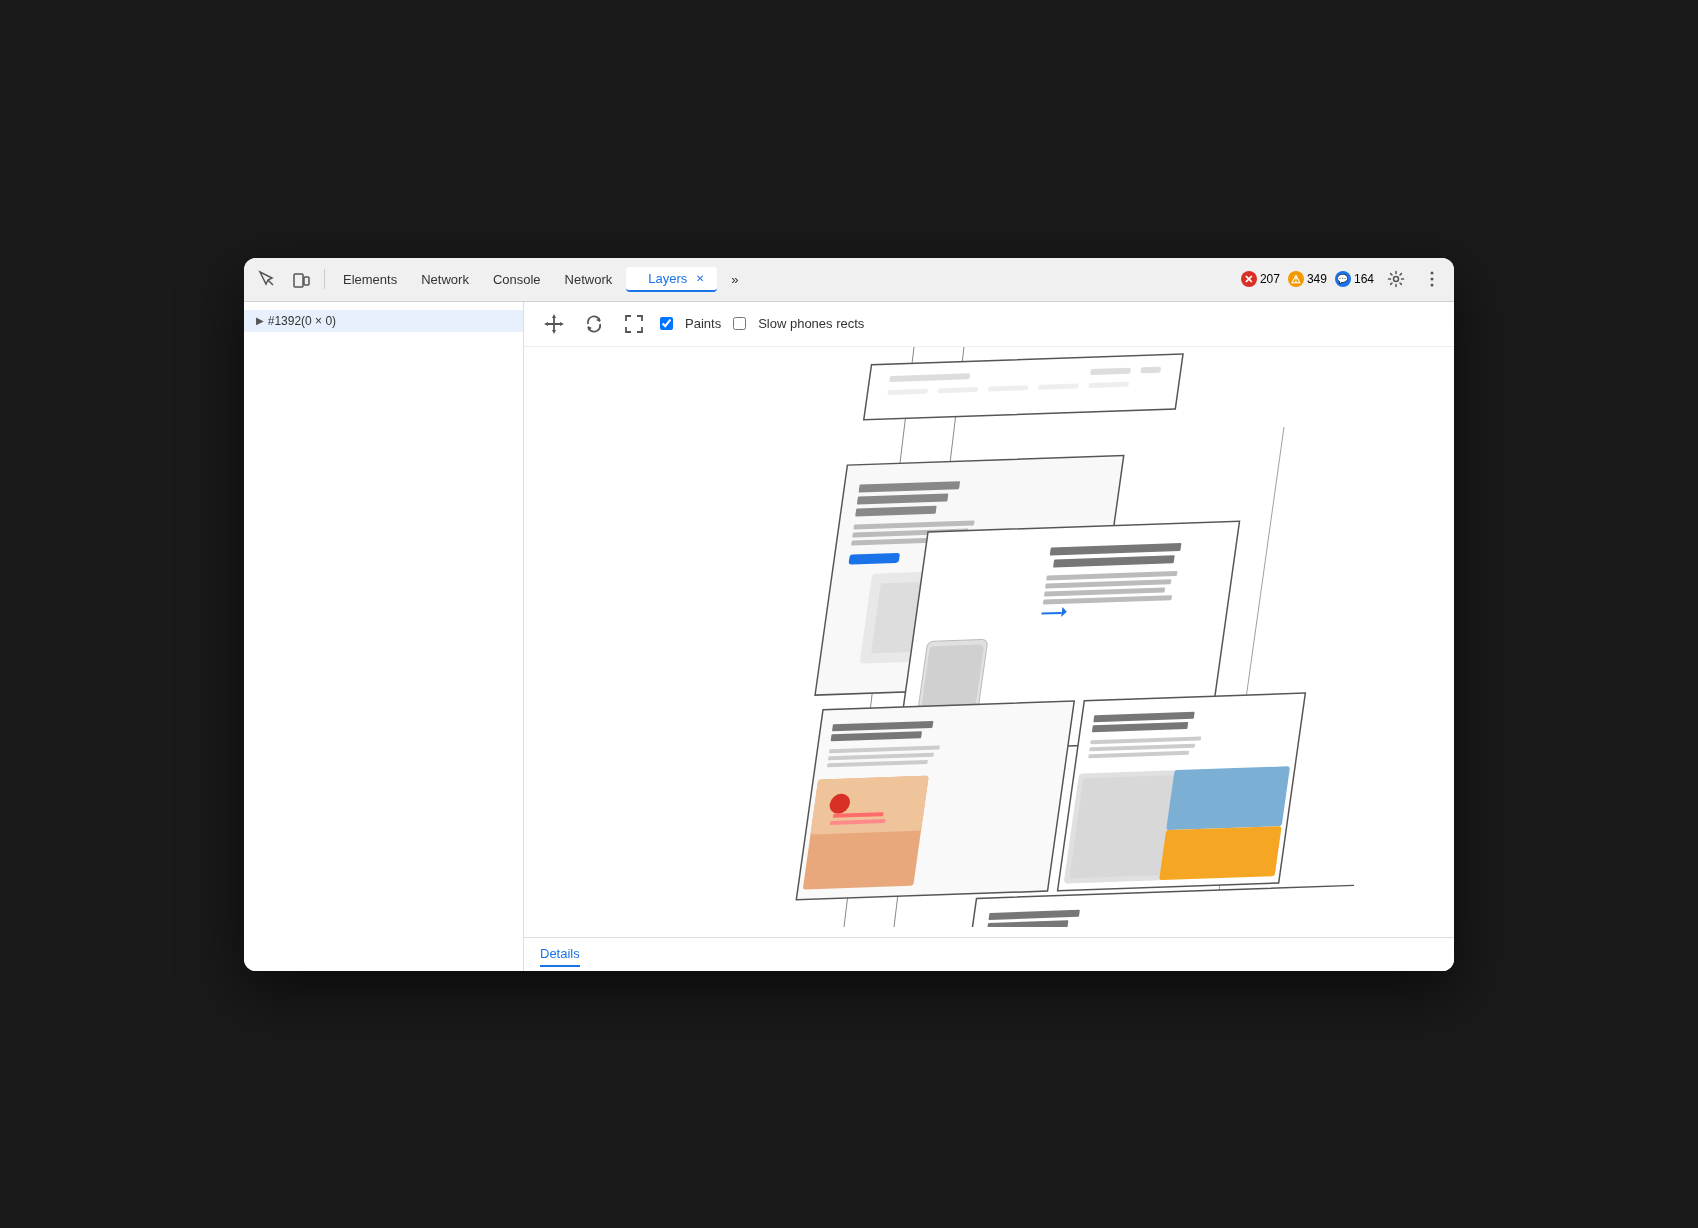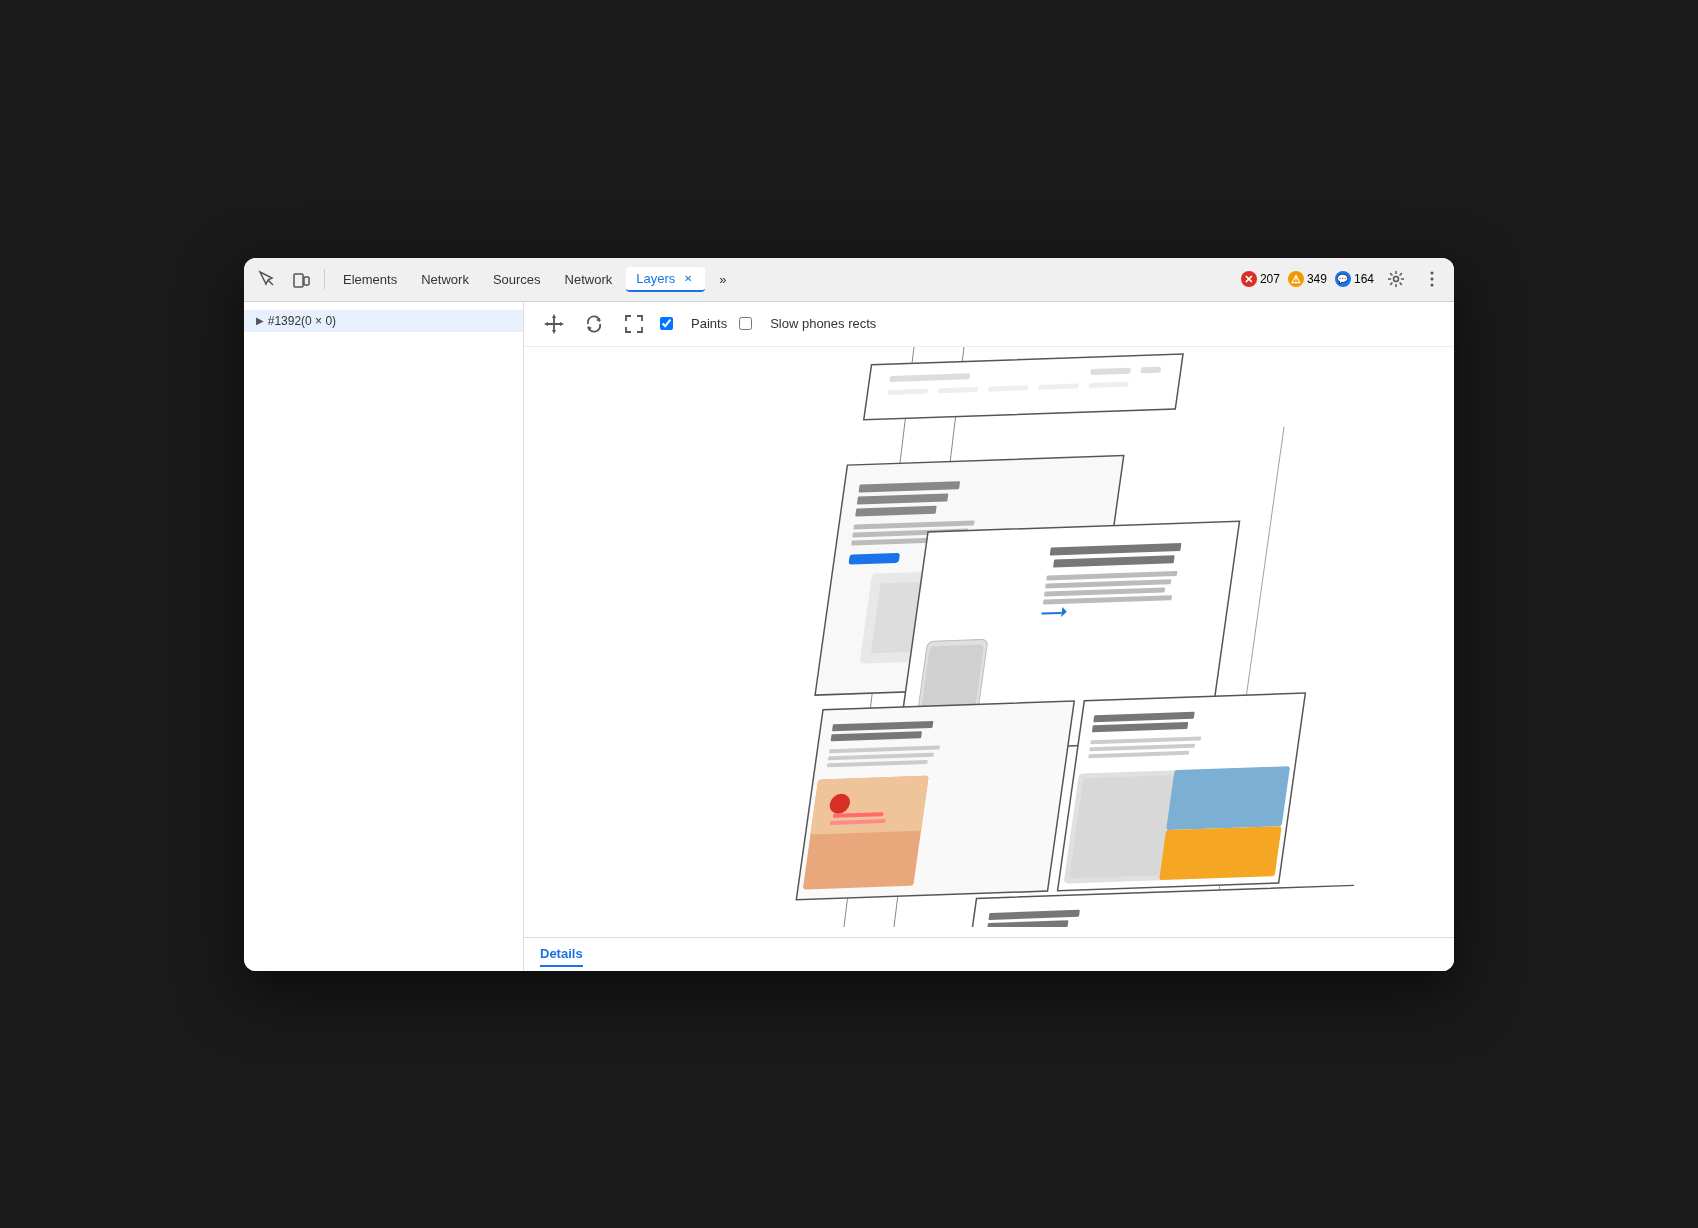--- a/index.html
+++ b/index.html
@@ -187,21 +187,21 @@
       width: 28px;
       height: 28px;
       border-radius: 4px;
       cursor: pointer;
       color: #555;
       font-size: 16px;
     }
     .checkbox-label {
       display: flex;
       align-items: center;
-      gap: 18px;
+      gap: 12px;
       font-size: 13px;
       cursor: pointer;
       color: #333;
     }
     .checkbox-label input { cursor: pointer; }
     
     .layers-viewport {
       width: 100%;
       height: 590px;
       position: relative;
@@ -212,21 +212,21 @@
     .bottom-bar {
       border-top: 1px solid #ddd;
       padding: 4px 16px;
       background: white;
       display: flex;
       align-items: center;
     }
     .details-tab {
       font-size: 13px;
       color: #1a73e8;
-      font-weight: 700;
+      font-weight: 400;
       padding: 4px 0;
       border-bottom: 2px solid #1a73e8;
       cursor: pointer;
     }
   </style>
 </head>
 <body>
 
 <div class="window">
 
@@ -247,27 +247,27 @@
 
     <div style="width:1px;height:20px;background:#ccc;margin:0 4px;"></div>
 
     <div class="tab">
       <span>Elements</span>
     </div>
     <div class="tab">
       <span>Network</span>
     </div>
     <div class="tab">
-      <span>Sources</span>
+      <span>Console</span>
     </div>
     <div class="tab">
       <span>Network</span>
     </div>
     <div class="tab active" style="border-bottom:2px solid #1a73e8;">
-      <span style="color:#1a73e8;font-weight:500;">Layers</span>
+      <span style="color:#1a73e8;font-weight:500;margin-left:12px;">Layers</span>
       <span class="tab-close">✕</span>
     </div>
     <div class="tab">
       <span>»</span>
     </div>
 
     <div class="toolbar-spacer"></div>
 
     <div class="toolbar-right">
       <div class="badge badge-error">

